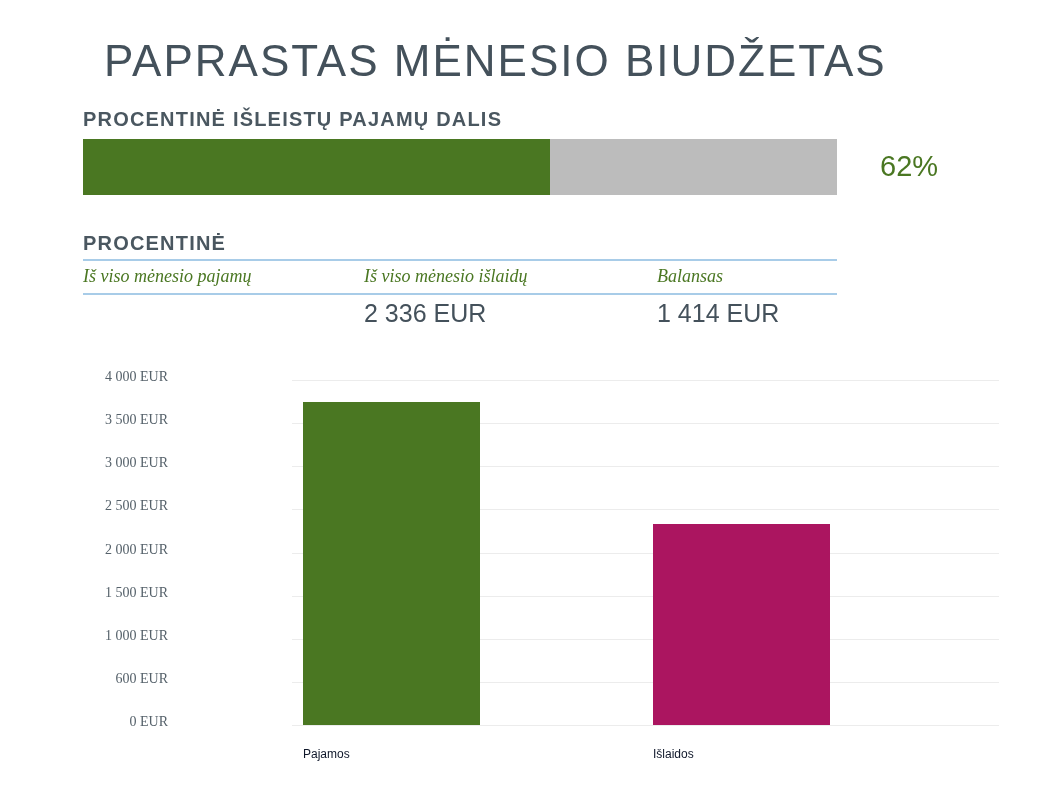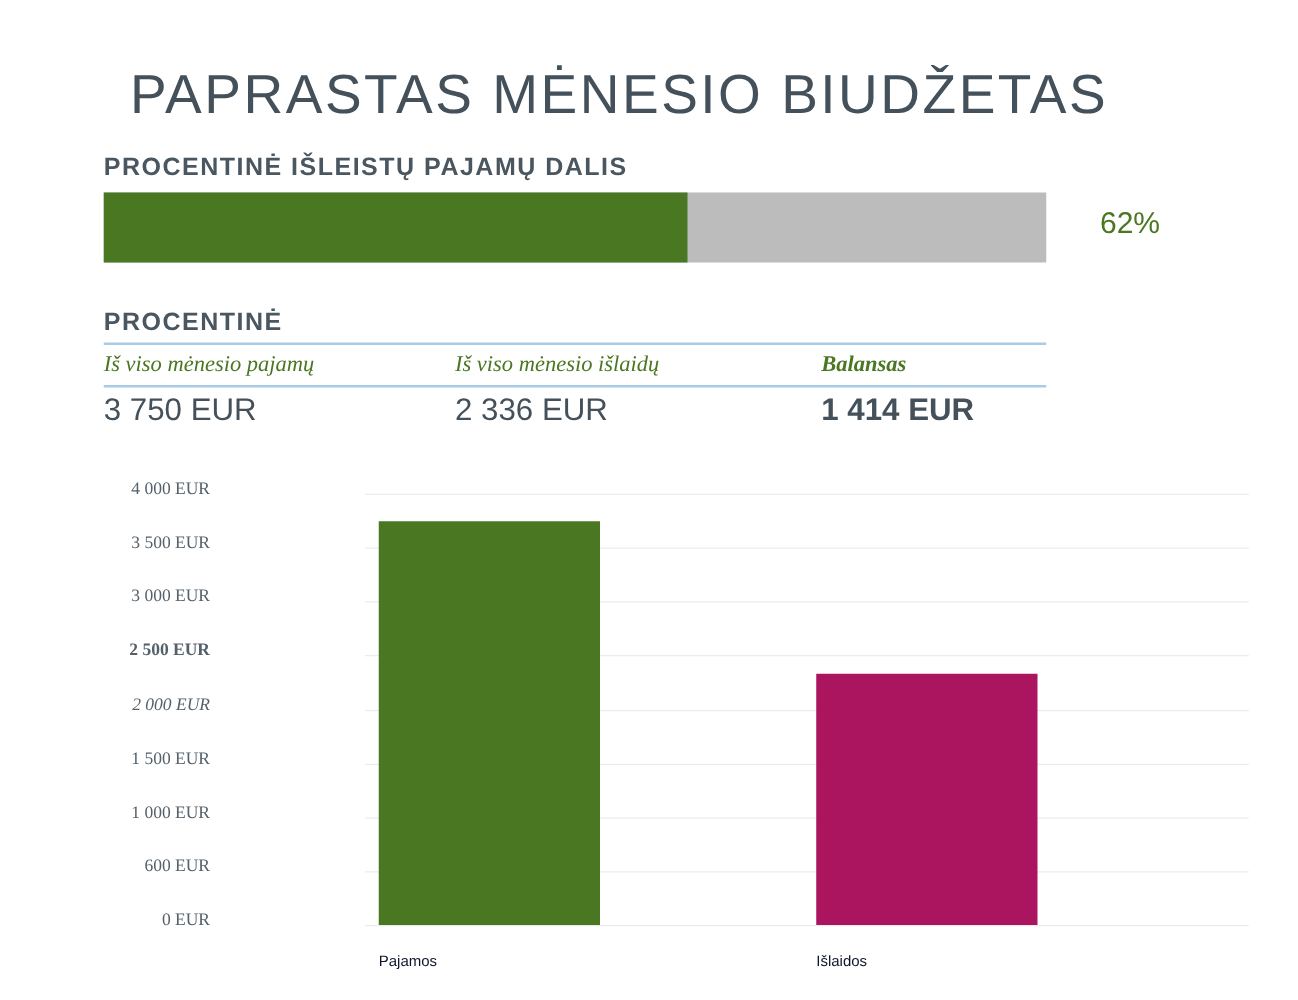--- a/index.html
+++ b/index.html
@@ -14,21 +14,20 @@
     color: #3b4a54;
     overflow: hidden;
     position: relative;
   }
 
   .slide {
     position: absolute;
     left: 0; top: 0;
     width: 1038px;
     height: 703px;
-    margin-top: 15px;
   }
 
   
   .title {
     position: absolute;
     left: 104px;
     top: 36px;
     font-size: 44px;
     letter-spacing: 2px;
     color: #44515b;
@@ -58,21 +57,21 @@
   .progress-fill {
     position: absolute;
     left: 0; top: 0;
     height: 100%;
     background: #4a7722;
   }
   .pct-value {
     position: absolute;
     left: 880px;
     top: 150px;
-    font-size: 24px;
+    font-size: 29px;
     color: #4a7722;
     font-weight: 400;
   }
 
   
   #summary-label { left: 83px; top: 232px; }
 
   .rule {
     position: absolute;
     left: 83px;
@@ -94,21 +93,21 @@
   }
   .summary-val {
     position: absolute;
     top: 299px;
     font-size: 25px;
     color: #44515b;
     white-space: nowrap;
   }
   .col1 { left: 83px; }
   .col2 { left: 364px; }
-  .col3 { left: 657px; font-weight: bold; }
+  .col3 { left: 657px; }
 
   
   .chart {
     position: absolute;
     left: 83px;
     top: 360px;
     width: 870px;
     height: 410px;
   }
   .gridline {
@@ -160,43 +159,42 @@
   <div class="pct-value">62%</div>
 
   <div class="section-label" id="summary-label">PROCENTINĖ</div>
   <div class="rule" id="rule-top"></div>
   <div class="rule" id="rule-bottom"></div>
 
   <div class="summary-head col2">Iš viso mėnesio išlaidų</div>
   <div class="summary-head col1">Iš viso mėnesio pajamų</div>
   <div class="summary-head col3">Balansas</div>
 
-  <div class="summary-val col1">3 750 EUR</div>
   <div class="summary-val col2">2 336 EUR</div>
   <div class="summary-val col3">1 414 EUR</div>
 
   <div class="chart">
     <div id="gridlines">
         <div class="gridline" style="top: 365px;"></div>
         <div class="gridline" style="top: 321.875px;"></div>
         <div class="gridline" style="top: 278.75px;"></div>
         <div class="gridline" style="top: 235.625px;"></div>
         <div class="gridline" style="top: 192.5px;"></div>
         <div class="gridline" style="top: 149.375px;"></div>
         <div class="gridline" style="top: 106.25px;"></div>
         <div class="gridline" style="top: 63.125px;"></div>
         <div class="gridline" style="top: 20px;"></div>
       </div>
     <div id="yticks">
         <div class="ytick" style="top: 354px;">0 EUR</div>
         <div class="ytick" style="top: 310.875px;">600 EUR</div>
         <div class="ytick" style="top: 267.75px;">1 000 EUR</div>
         <div class="ytick" style="top: 224.625px;">1 500 EUR</div>
-        <div class="ytick" style="top: 181.5px; font-style: italic;">2 000 EUR</div>
-        <div class="ytick" style="top: 138.375px; font-weight: bold;">2 500 EUR</div>
+        <div class="ytick" style="top: 181.5px;">2 000 EUR</div>
+        <div class="ytick" style="top: 138.375px;">2 500 EUR</div>
         <div class="ytick" style="top: 95.25px;">3 000 EUR</div>
         <div class="ytick" style="top: 52.125px;">3 500 EUR</div>
         <div class="ytick" style="top: 9px;">4 000 EUR</div>
       </div>
     <div id="bars">
         <div class="bar bar-income" style="left: 220px; width: 177px; height: 323.438px; bottom: 45px; background: rgb(74, 119, 34);"></div>
         <div class="bar bar-expense" style="left: 570px; width: 177px; height: 201.48px; bottom: 45px; background: rgb(171, 21, 96);"></div>
       </div>
     <div id="catlabels">
         <div class="cat-label" style="left: 220px; width: 177px; bottom: 9px;">Pajamos</div>

